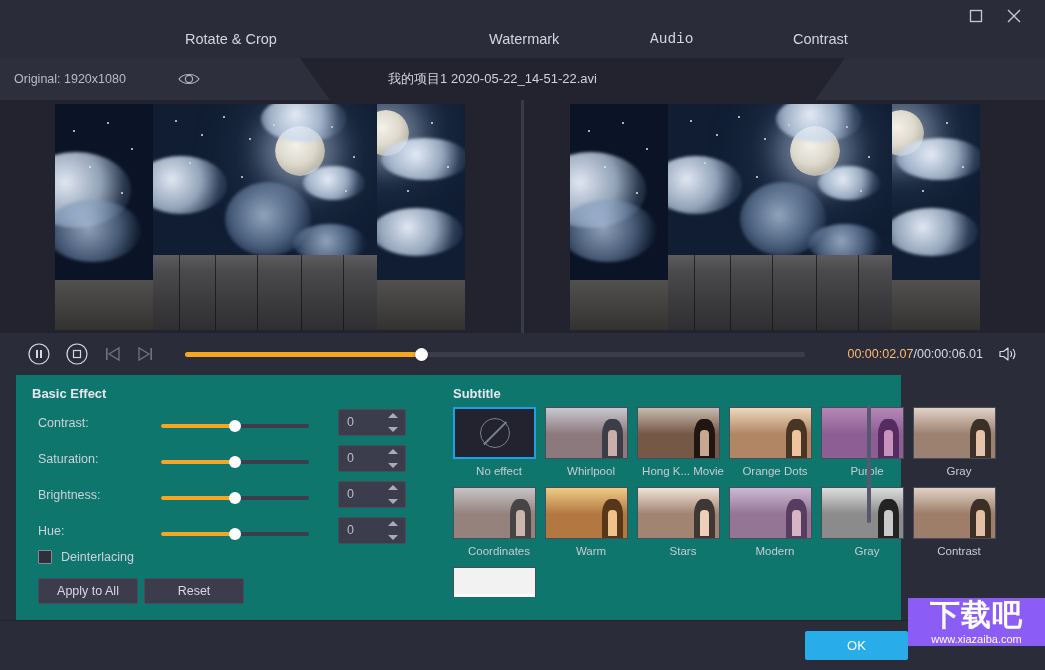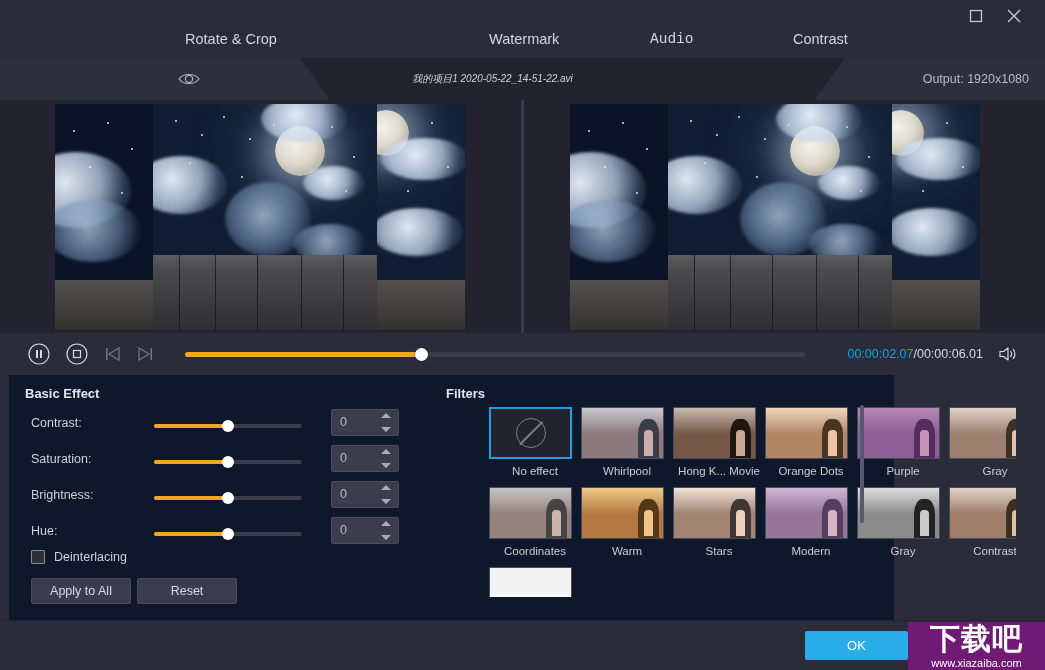--- a/index.html
+++ b/index.html
@@ -59,23 +59,22 @@
   .orig-label {
     position:absolute; left:14px; top:0; height:42px; line-height:42px;
     font-size:12.5px; color:#b9bcc8;
   }
   .eye-icon {
     position:absolute; left:176px; top:10px; width:26px; height:22px;
     cursor:pointer; color:#aeb1bd;
   }
   .project-title {
     position:absolute; left:0; top:0; width:985px; height:42px;
-    line-height:42px; text-align:center; font-size:10px; color:#cfd2dc;
+    line-height:42px; text-align:center; font-size:13px; color:#cfd2dc;
     pointer-events:none;
-    font-style:italic;
   }
   .out-label {
     position:absolute; right:16px; top:0; height:42px; line-height:42px;
     font-size:12.5px; color:#b9bcc8;
   }
 
   
   .stage {
     position:absolute; left:0; top:100px; width:1045px; height:233px;
     background:#22232e;
@@ -167,31 +166,31 @@
   }
   .seek-handle {
     position:absolute; left:38%; top:-4px; margin-left:-6px;
     width:13px; height:13px; border-radius:50%; background:#ffffff;
     box-shadow:0 0 2px rgba(0,0,0,.5);
   }
   .time {
     position:absolute; right:62px; top:0; height:42px; line-height:42px;
     font-size:12.5px; font-family:"Liberation Sans", sans-serif;
   }
-  .time .cur { color:#0ea5e9; }
+  .time .cur { color:#fdba74; }
   .time .tot { color:#d8dae3; }
   .vol {
     position:absolute; right:26px; top:11px; width:22px; height:20px;
     color:#d8dae3; cursor:pointer;
   }
 
   
   .lower {
-    position:absolute; left:9px; top:375px; width:885px; height:245px;
-    background:#0f172a;
+    position:absolute; left:16px; top:375px; width:885px; height:245px;
+    background:#0f766e;
   }
   .panel-title {
     position:absolute; font-size:13px; font-weight:bold; color:#e4e6ef;
   }
   .basic-title { left:16px; top:11px; }
   .filters-title { left:437px; top:11px; }
 
   .row { position:absolute; left:0; width:420px; height:34px; }
   .row-label {
     position:absolute; left:22px; top:7px; font-size:12.5px; color:#cdd0da;
@@ -236,21 +235,21 @@
   }
   .btn-apply { left:22px; width:100px; }
   .btn-reset { left:128px; width:100px; }
 
   
   .filters-wrap {
     position:absolute; left:437px; top:32px; width:570px; height:190px;
     overflow:hidden;
   }
   .fgrid { position:relative; width:570px; }
-  .fitem { position:absolute; width:92px;margin-left:43px; }
+  .fitem { position:absolute; width:92px; }
   .fthumb {
     width:83px; height:52px; border:1px solid #4a4b5a; overflow:hidden;
     position:relative; cursor:pointer; background:#22232e;
   }
   .fitem.selected .fthumb { border:2px solid #1e9fe8; }
   .flabel {
     margin-top:6px; width:92px; text-align:center;
     font-size:11.5px; color:#c8cbd5; white-space:nowrap;
   }
   .noeffect-glyph {
@@ -282,22 +281,22 @@
   .footer {
     position:absolute; left:0; top:620px; width:1045px; height:50px;
     background:#2b2c3a; border-top:1px solid #22232e;
   }
   .ok-btn {
     position:absolute; left:805px; top:10px; width:103px; height:29px;
     background:#29ade8; border-radius:2px; color:#fff; font-size:13px;
     line-height:29px; text-align:center; cursor:pointer;
   }
   .watermark {
-    position:absolute; left:908px; top:622px; width:137px; height:48px;
-    background:#701a75; overflow:hidden;
+    position:absolute; left:908px; top:598px; width:137px; height:48px;
+    background:#8b5cf6; overflow:hidden;
   }
   .wm-cn {
     position:absolute; left:0; top:-3px; width:137px; text-align:center;
     font-size:30px; font-weight:bold; color:#fff;
     font-family:"DejaVu Sans", sans-serif; letter-spacing:1px;
   }
   .wm-url {
     position:absolute; left:0; bottom:1px; width:137px; text-align:center;
     font-size:11px; color:#fff; font-family:"Liberation Sans", sans-serif;
   }
@@ -323,28 +322,28 @@
     <div class="tab tab-0">Rotate &amp; Crop</div>
     <div class="tab tab-2">Watermark</div>
     <div class="tab tab-3">Audio</div>
     <div class="tab tab-4">Contrast</div>
   </div>
 </div>
 
 <div class="preview-head">
   <div class="tab-shape-left"></div>
   <div class="tab-shape-right"></div>
+  <div class="orig-label">Original: 1920x1080</div>
   <div class="eye-icon">
     <svg width="26" height="22" viewBox="0 0 26 22">
       <path d="M3 11 C7 5, 19 5, 23 11 C19 17, 7 17, 3 11 Z" fill="none" stroke="currentColor" stroke-width="1.2"></path>
       <circle cx="13" cy="11" r="3.6" fill="none" stroke="currentColor" stroke-width="1.2"></circle>
     </svg>
   </div>
   <div class="project-title">我的项目1 2020-05-22_14-51-22.avi</div>
-  <div class="out-label">Output: 1920x1080</div>
 </div>
 
 <div class="stage">
   <div class="vdivider"></div>
 
   <div class="vpanel left">
     <div class="video left">
       <div class="vslice a">
         <div class="sky deep"></div>
         <div class="cloud" style="left:-34px; top:48px; width:110px; height:76px;"></div>
@@ -503,21 +502,21 @@
     <svg width="22" height="20" viewBox="0 0 22 20">
       <path d="M3 7.5 L6.5 7.5 L11 4 L11 16 L6.5 12.5 L3 12.5 Z" fill="none" stroke="currentColor" stroke-width="1.2" stroke-linejoin="round"></path>
       <path d="M13.5 7 C15 9, 15 11, 13.5 13" fill="none" stroke="currentColor" stroke-width="1.2"></path>
       <path d="M16 5 C18.6 8.4, 18.6 11.6, 16 15" fill="none" stroke="currentColor" stroke-width="1.2"></path>
     </svg>
   </div>
 </div>
 
 <div class="lower">
   <div class="panel-title basic-title">Basic Effect</div>
-  <div class="panel-title filters-title">Filters</div>
+  <div class="panel-title filters-title">Subtitle</div>
 
   <div class="row" style="top:34px;">
     <div class="row-label">Contrast:</div>
     <div class="srail">
       <div class="fill" style="width: 50%;"></div>
       <div class="knob" style="left: 50%;"></div>
     </div>
     <div class="spin">
       <div class="val">0</div>
       <div class="arrows">

